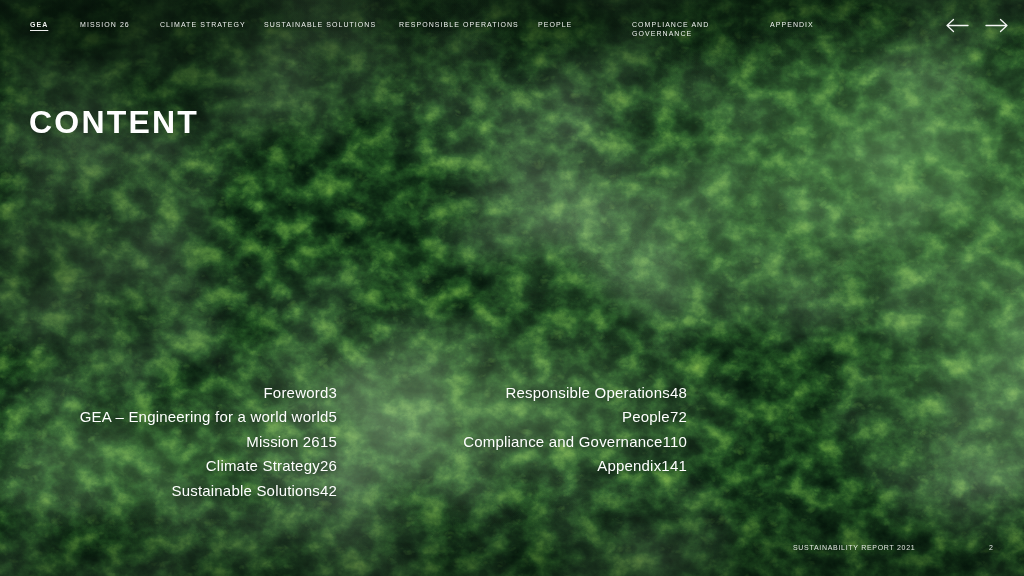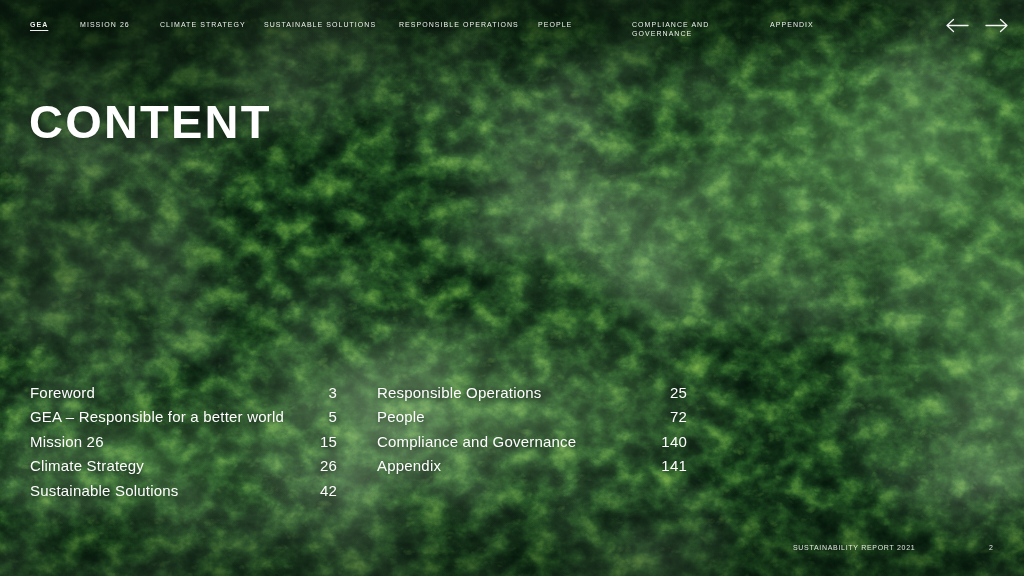--- a/index.html
+++ b/index.html
@@ -64,34 +64,34 @@
   .arrow-back    { left: 944px; }
   .arrow-forward { left: 984px; }
   .nav-arrow svg { display: block; width: 100%; height: 100%; }
   
   .page-title {
     position: absolute;
     left: 29px;
     top: 100px;
     z-index: 3;
     margin: 0;
-    font-size: 47px;
+    font-size: 32px;
     line-height: 44px;
     font-weight: 700;
     letter-spacing: 2.2px;
     color: #ffffff;
     text-shadow: 0 1px 6px rgba(0,18,8,0.35);
   }
   
   .toc-col { position: absolute; z-index: 3; top: 384px; }
   .toc-left  { left: 30px;  width: 307px; }
   .toc-right { left: 377px; width: 310px; }
   .toc-row {
     display: flex;
-    justify-content: space-between;
+    justify-content: flex-end;
     align-items: baseline;
     height: 24.4px;
     cursor: pointer;
   }
   .toc-title, .toc-page {
     font-size: 15px;
     font-weight: 400;
     color: #ffffff;
     letter-spacing: 0.2px;
     text-shadow: 0 1px 4px rgba(0,18,8,0.45);
@@ -166,49 +166,49 @@
   </button>
 
   <h1 class="page-title">CONTENT</h1>
 
   <div class="toc-col toc-left">
     <div class="toc-row">
       <span class="toc-title">Foreword</span>
       <span class="toc-page">3</span>
     </div>
     <div class="toc-row">
-      <span class="toc-title">GEA – Responsible for a better world</span>
+      <span class="toc-title">GEA – Engineering for a world world</span>
       <span class="toc-page">5</span>
     </div>
     <div class="toc-row">
       <span class="toc-title">Mission 26</span>
       <span class="toc-page">15</span>
     </div>
     <div class="toc-row">
       <span class="toc-title">Climate Strategy</span>
       <span class="toc-page">26</span>
     </div>
     <div class="toc-row">
       <span class="toc-title">Sustainable Solutions</span>
       <span class="toc-page">42</span>
     </div>
   </div>
 
   <div class="toc-col toc-right">
     <div class="toc-row">
       <span class="toc-title">Responsible Operations</span>
-      <span class="toc-page">25</span>
+      <span class="toc-page">48</span>
     </div>
     <div class="toc-row">
       <span class="toc-title">People</span>
       <span class="toc-page">72</span>
     </div>
     <div class="toc-row">
       <span class="toc-title">Compliance and Governance</span>
-      <span class="toc-page">140</span>
+      <span class="toc-page">110</span>
     </div>
     <div class="toc-row">
       <span class="toc-title">Appendix</span>
       <span class="toc-page">141</span>
     </div>
   </div>
 
   <span class="footer-label">SUSTAINABILITY REPORT 2021</span>
   <span class="footer-page">2</span>
 

